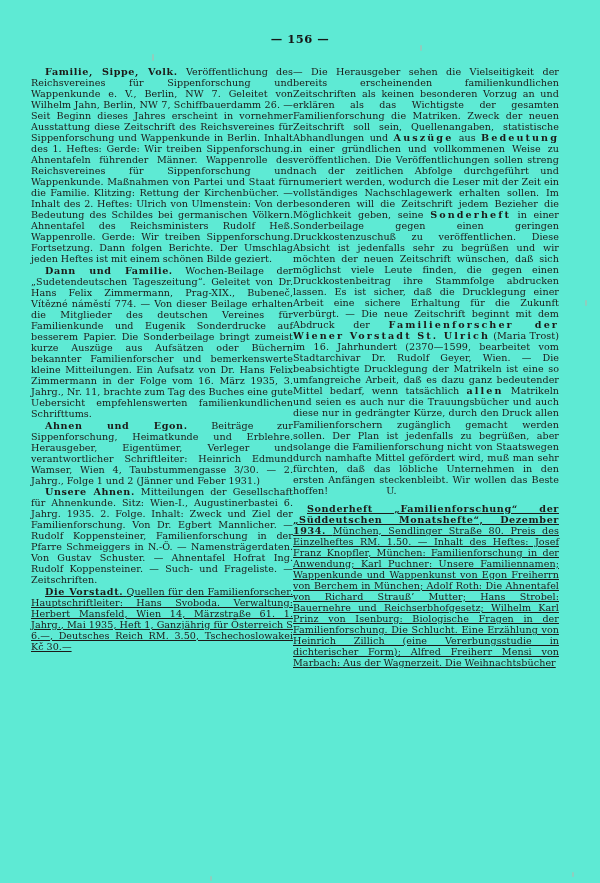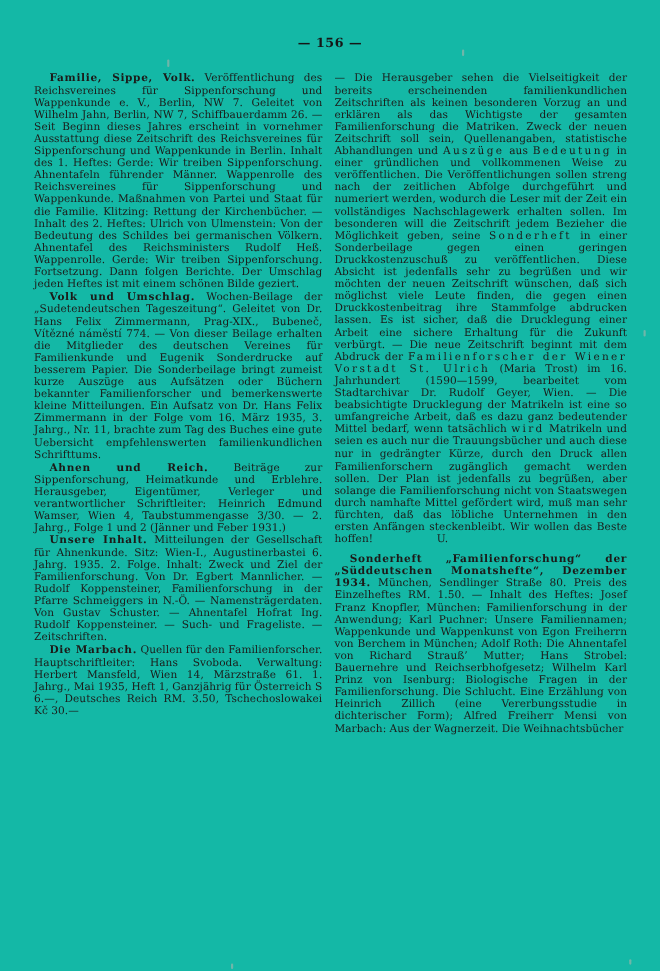--- a/index.html
+++ b/index.html
@@ -15,21 +15,21 @@
     font-family: "DejaVu Serif", "Liberation Serif", serif;
     color: #1a1a1a;
     position: relative;
   }
   .page {
     position: relative;
     width: 600px;
     height: 883px;
     box-sizing: border-box;
     padding: 0;
-    background: #14b8a6;
+    background: #5eead4;
   }
   
   .page-header {
     text-align: center;
     padding-top: 28px;
     padding-bottom: 0;
     height: 30px;
     box-sizing: border-box;
   }
   .folio {
@@ -42,21 +42,20 @@
   }
   
   .columns {
     position: absolute;
     top: 66px;
     left: 31px;
     width: 539px;
     height: 800px;
     display: flex;
     flex-direction: row;
-    justify-content: space-between;
   }
   .col {
     width: 262px;
     box-sizing: border-box;
   }
   .col-right { width: 266px; }
 
   
   .para {
     margin: 0 0 0 0;
@@ -65,29 +64,29 @@
     text-align: justify;
     text-justify: inter-word;
     word-spacing: -0.2px;
     letter-spacing: 0.05px;
     hyphens: manual;
     font-family: "DejaVu Serif", "Liberation Serif", serif;
     color: #1c1a18;
   }
   .para + .para { margin-top: 0.5px; }
   .para.indent { text-indent: 14px; }
-  .para:last-child { margin-bottom: 4px; }
+  .para:last-child { margin-bottom: 4px; text-decoration: underline; }
 
   .title {
     font-weight: 700;
     letter-spacing: 0.6px;
   }
   .spaced {
     letter-spacing: 2.1px;
-    font-weight: 400;
+    font-weight: 700;
   }
   .sig {
     float: none;
   }
   
   .speck {
     position: absolute;
     background: #b9b4ac;
     border-radius: 50%;
     opacity: .55;
@@ -106,54 +105,54 @@
   <div class="columns">
 
     <div class="col col-left">
 
       <p class="para indent">
         <span class="title">Familie, Sippe, Volk.</span>
         <span>Veröffentlichung des Reichsvereines für Sippenforschung und Wappenkunde e. V., Berlin, NW 7. Geleitet von Wilhelm Jahn, Berlin, NW 7, Schiffbauerdamm 26. — Seit Beginn dieses Jahres erscheint in vornehmer Ausstattung diese Zeitschrift des Reichsvereines für Sippenforschung und Wappenkunde in Berlin. Inhalt des 1. Heftes: Gerde: Wir treiben Sippenforschung. Ahnentafeln führender Männer. Wappenrolle des Reichsvereines für Sippenforschung und Wappenkunde. Maßnahmen von Partei und Staat für die Familie. Klitzing: Rettung der Kirchenbücher. — Inhalt des 2. Heftes: Ulrich von Ulmenstein: Von der Bedeutung des Schildes bei germanischen Völkern. Ahnentafel des Reichsministers Rudolf Heß. Wappenrolle. Gerde: Wir treiben Sippenforschung. Fortsetzung. Dann folgen Berichte. Der Umschlag jeden Heftes ist mit einem schönen Bilde geziert.</span>
       </p>
 
       <p class="para indent">
-        <span class="title">Volk und Umschlag.</span>
+        <span class="title">Dann und Familie.</span>
         <span>Wochen-Beilage der „Sudetendeutschen Tageszeitung“. Geleitet von Dr. Hans Felix Zimmermann, Prag-XIX., Bubeneč, Vítězné náměstí 774. — Von dieser Beilage erhalten die Mitglieder des deutschen Vereines für Familienkunde und Eugenik Sonderdrucke auf besserem Papier. Die Sonderbeilage bringt zumeist kurze Auszüge aus Aufsätzen oder Büchern bekannter Familienforscher und bemerkenswerte kleine Mitteilungen. Ein Aufsatz von Dr. Hans Felix Zimmermann in der Folge vom 16. März 1935, 3. Jahrg., Nr. 11, brachte zum Tag des Buches eine gute Uebersicht empfehlenswerten familienkundlichen Schrifttums.</span>
       </p>
 
       <p class="para indent">
-        <span class="title">Ahnen und Reich.</span>
+        <span class="title">Ahnen und Egon.</span>
         <span>Beiträge zur Sippenforschung, Heimatkunde und Erblehre. Herausgeber, Eigentümer, Verleger und verantwortlicher Schriftleiter: Heinrich Edmund Wamser, Wien 4, Taubstummengasse 3/30. — 2. Jahrg., Folge 1 und 2 (Jänner und Feber 1931.)</span>
       </p>
 
       <p class="para indent">
-        <span class="title">Unsere Inhalt.</span>
+        <span class="title">Unsere Ahnen.</span>
         <span>Mitteilungen der Gesellschaft für Ahnenkunde. Sitz: Wien-I., Augustinerbastei 6. Jahrg. 1935. 2. Folge. Inhalt: Zweck und Ziel der Familienforschung. Von Dr. Egbert Mannlicher. — Rudolf Koppensteiner, Familienforschung in der Pfarre Schmeiggers in N.-Ö. — Namensträgerdaten. Von Gustav Schuster. — Ahnentafel Hofrat Ing. Rudolf Koppensteiner. — Such- und Frageliste. — Zeitschriften.</span>
       </p>
 
       <p class="para indent">
-        <span class="title">Die Marbach.</span>
+        <span class="title">Die Vorstadt.</span>
         <span>Quellen für den Familienforscher. Hauptschriftleiter: Hans Svoboda. Verwaltung: Herbert Mansfeld, Wien 14, Märzstraße 61. 1. Jahrg., Mai 1935, Heft 1, Ganzjährig für Österreich S 6.—, Deutsches Reich RM. 3.50, Tschechoslowakei Kč 30.—</span>
       </p>
 
     </div>
 
     <div class="col col-right">
 
       <p class="para">
         <span>— Die Herausgeber sehen die Vielseitigkeit der bereits erscheinenden familienkundlichen Zeitschriften als keinen besonderen Vorzug an und erklären als das Wichtigste der gesamten Familienforschung die Matriken. Zweck der neuen Zeitschrift soll sein, Quellenangaben, statistische Abhandlungen und</span>
         <span class="spaced">Auszüge</span>
         <span>aus</span>
         <span class="spaced">Bedeutung</span>
         <span>in einer gründlichen und vollkommenen Weise zu veröffentlichen. Die Veröffentlichungen sollen streng nach der zeitlichen Abfolge durchgeführt und numeriert werden, wodurch die Leser mit der Zeit ein vollständiges Nachschlagewerk erhalten sollen. Im besonderen will die Zeitschrift jedem Bezieher die Möglichkeit geben, seine</span>
         <span class="spaced">Sonderheft</span>
         <span>in einer Sonderbeilage gegen einen geringen Druckkostenzuschuß zu veröffentlichen. Diese Absicht ist jedenfalls sehr zu begrüßen und wir möchten der neuen Zeitschrift wünschen, daß sich möglichst viele Leute finden, die gegen einen Druckkostenbeitrag ihre Stammfolge abdrucken lassen. Es ist sicher, daß die Drucklegung einer Arbeit eine sichere Erhaltung für die Zukunft verbürgt. — Die neue Zeitschrift beginnt mit dem Abdruck der</span>
         <span class="spaced">Familienforscher der Wiener Vorstadt St. Ulrich</span>
-        <span>(Maria Trost) im 16. Jahrhundert (1590—1599, bearbeitet vom Stadtarchivar Dr. Rudolf Geyer, Wien. — Die beabsichtigte Drucklegung der Matrikeln ist eine so umfangreiche Arbeit, daß es dazu ganz bedeutender Mittel bedarf, wenn tatsächlich</span>
-        <span class="spaced">wird</span>
+        <span>(Maria Trost) im 16. Jahrhundert (2370—1599, bearbeitet vom Stadtarchivar Dr. Rudolf Geyer, Wien. — Die beabsichtigte Drucklegung der Matrikeln ist eine so umfangreiche Arbeit, daß es dazu ganz bedeutender Mittel bedarf, wenn tatsächlich</span>
+        <span class="spaced">allen</span>
         <span>Matrikeln und seien es auch nur die Trauungsbücher und auch diese nur in gedrängter Kürze, durch den Druck allen Familienforschern zugänglich gemacht werden sollen. Der Plan ist jedenfalls zu begrüßen, aber solange die Familienforschung nicht von Staatswegen durch namhafte Mittel gefördert wird, muß man sehr fürchten, daß das löbliche Unternehmen in den ersten Anfängen steckenbleibt. Wir wollen das Beste hoffen!</span>
         &nbsp;&nbsp;&nbsp;&nbsp;&nbsp;&nbsp;&nbsp;&nbsp;&nbsp;&nbsp;&nbsp;&nbsp;&nbsp;&nbsp;&nbsp;&nbsp;&nbsp;&nbsp;
         <span class="sig">U.</span>
       </p>
 
       <p class="para indent" style="margin-top:7px;">
         <span class="title">Sonderheft „Familienforschung“ der „Süddeutschen Monatshefte“, Dezember 1934.</span>
         <span>München, Sendlinger Straße 80. Preis des Einzelheftes RM. 1.50. — Inhalt des Heftes: Josef Franz Knopfler, München: Familienforschung in der Anwendung; Karl Puchner: Unsere Familiennamen; Wappenkunde und Wappenkunst von Egon Freiherrn von Berchem in München; Adolf Roth: Die Ahnentafel von Richard Strauß’ Mutter; Hans Strobel: Bauernehre und Reichserbhofgesetz; Wilhelm Karl Prinz von Isenburg: Biologische Fragen in der Familienforschung. Die Schlucht. Eine Erzählung von Heinrich Zillich (eine Vererbungsstudie in dichterischer Form); Alfred Freiherr Mensi von Marbach: Aus der Wagnerzeit. Die Weihnachtsbücher</span>
       </p>
 

